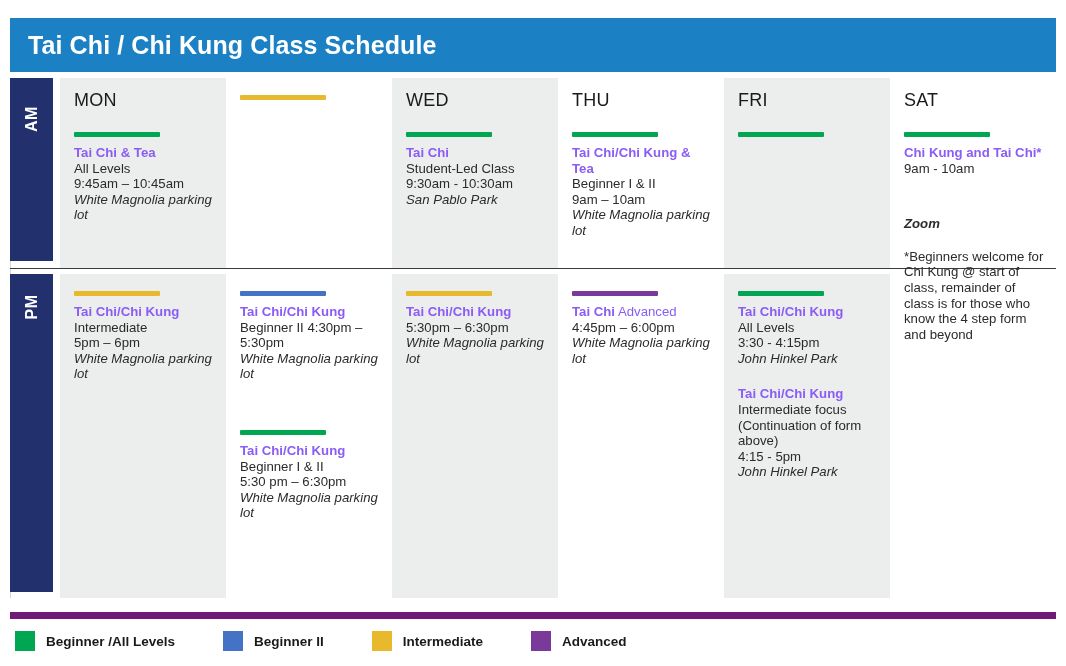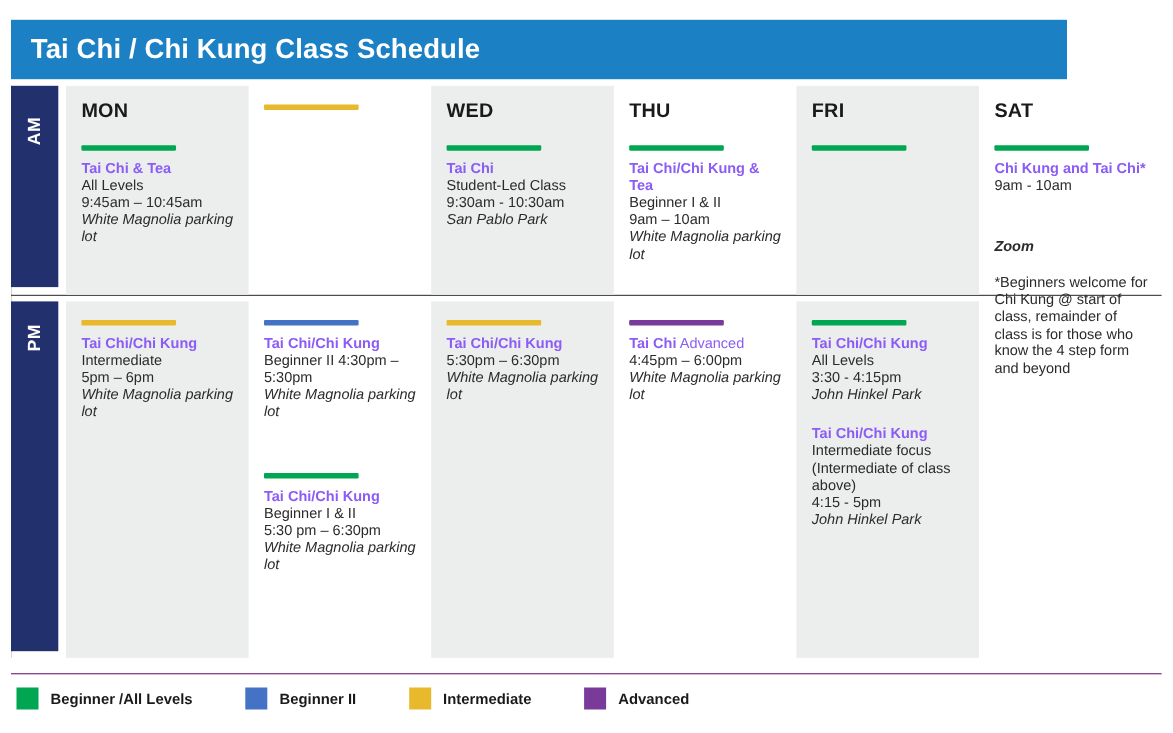--- a/index.html
+++ b/index.html
@@ -7,21 +7,21 @@
     width:1066px;height:666px;
     background:#ffffff;
     font-family:"Liberation Sans","DejaVu Sans",sans-serif;
     color:#231f20;
     overflow:hidden;
   }
   .page{position:relative;width:1066px;height:666px;box-sizing:border-box;}
 
   
   .header-bar{
-    position:absolute;left:10px;top:18px;width:960px;height:54px;
+    position:absolute;left:10px;top:18px;width:1046px;height:54px;
     background:#1b80c4;
     display:flex;align-items:center;
   }
   .header-title{
     color:#ffffff;font-size:25px;font-weight:bold;
     letter-spacing:.1px;padding-left:18px;
   }
 
   
   .grid{
@@ -50,21 +50,21 @@
   }
   .row.am .daytab span{margin-top:-60px;}
   .row.pm .daytab span{margin-top:-135px;}
 
   .cols{position:absolute;left:50px;top:0;right:0;height:100%;display:flex;}
   .col{width:175px;position:relative;box-sizing:border-box;}
   .col.shaded{background:#ebeeec;}
   .col .inner{padding:0 12px 0 14px;}
 
   .daylabel{
-    font-size:18px;font-weight:bold;color:#1a1a1a;
+    font-size:18px;font-weight:normal;color:#1a1a1a;
     padding-top:12px;padding-bottom:4px;letter-spacing:.2px;
   }
 
   .entry{margin-bottom:4px;}
   .entry .bar{
     height:5px;width:86px;margin-top:17px;margin-bottom:8px;border-radius:1px;
   }
   .entry.nobar{margin-top:26px;}
   .line{font-size:13.2px;line-height:15.6px;color:#2b2b2b;}
   .line.title{font-weight:bold;color:#8b5cf6;}
@@ -83,21 +83,21 @@
     border-top:1.4px solid #3a3a3a;
   }
   .leftrail{
     position:absolute;left:10px;top:78px;width:0;height:520px;
     border-left:1px solid #d6d6d6;
   }
 
   
   .legend{
     position:absolute;left:10px;top:612px;width:1046px;height:44px;
-    border-top:1px solid #701a75;
+    border-top:7px solid #701a75;
     display:flex;align-items:center;
   }
   .legend-item{display:flex;align-items:center;margin-right:48px;}
   .legend-item:first-child{margin-left:5px;}
   .swatch{width:20px;height:20px;margin-right:11px;}
   .legend-label{font-size:13.5px;font-weight:bold;color:#1a1a1a;}
 </style>
 </head>
 <body>
 
@@ -256,21 +256,21 @@
               <div class="bar" style="background:#00a651"></div>
               <div class="line title">Tai Chi/Chi Kung</div>
               <div class="line">All Levels</div>
               <div class="line">3:30 - 4:15pm</div>
               <div class="line loc">John Hinkel Park</div>
             </div>
             <div class="entry nobar" style="margin-top:20px">
 
               <div class="line title">Tai Chi/Chi Kung</div>
               <div class="line">Intermediate focus</div>
-              <div class="line">(Intermediate of class above)</div>
+              <div class="line">(Continuation of form above)</div>
               <div class="line">4:15 - 5pm</div>
               <div class="line loc">John Hinkel Park</div>
             </div>
           </div>
         </div>
 
         <div class="col">
           <div class="inner"></div>
         </div>
 

